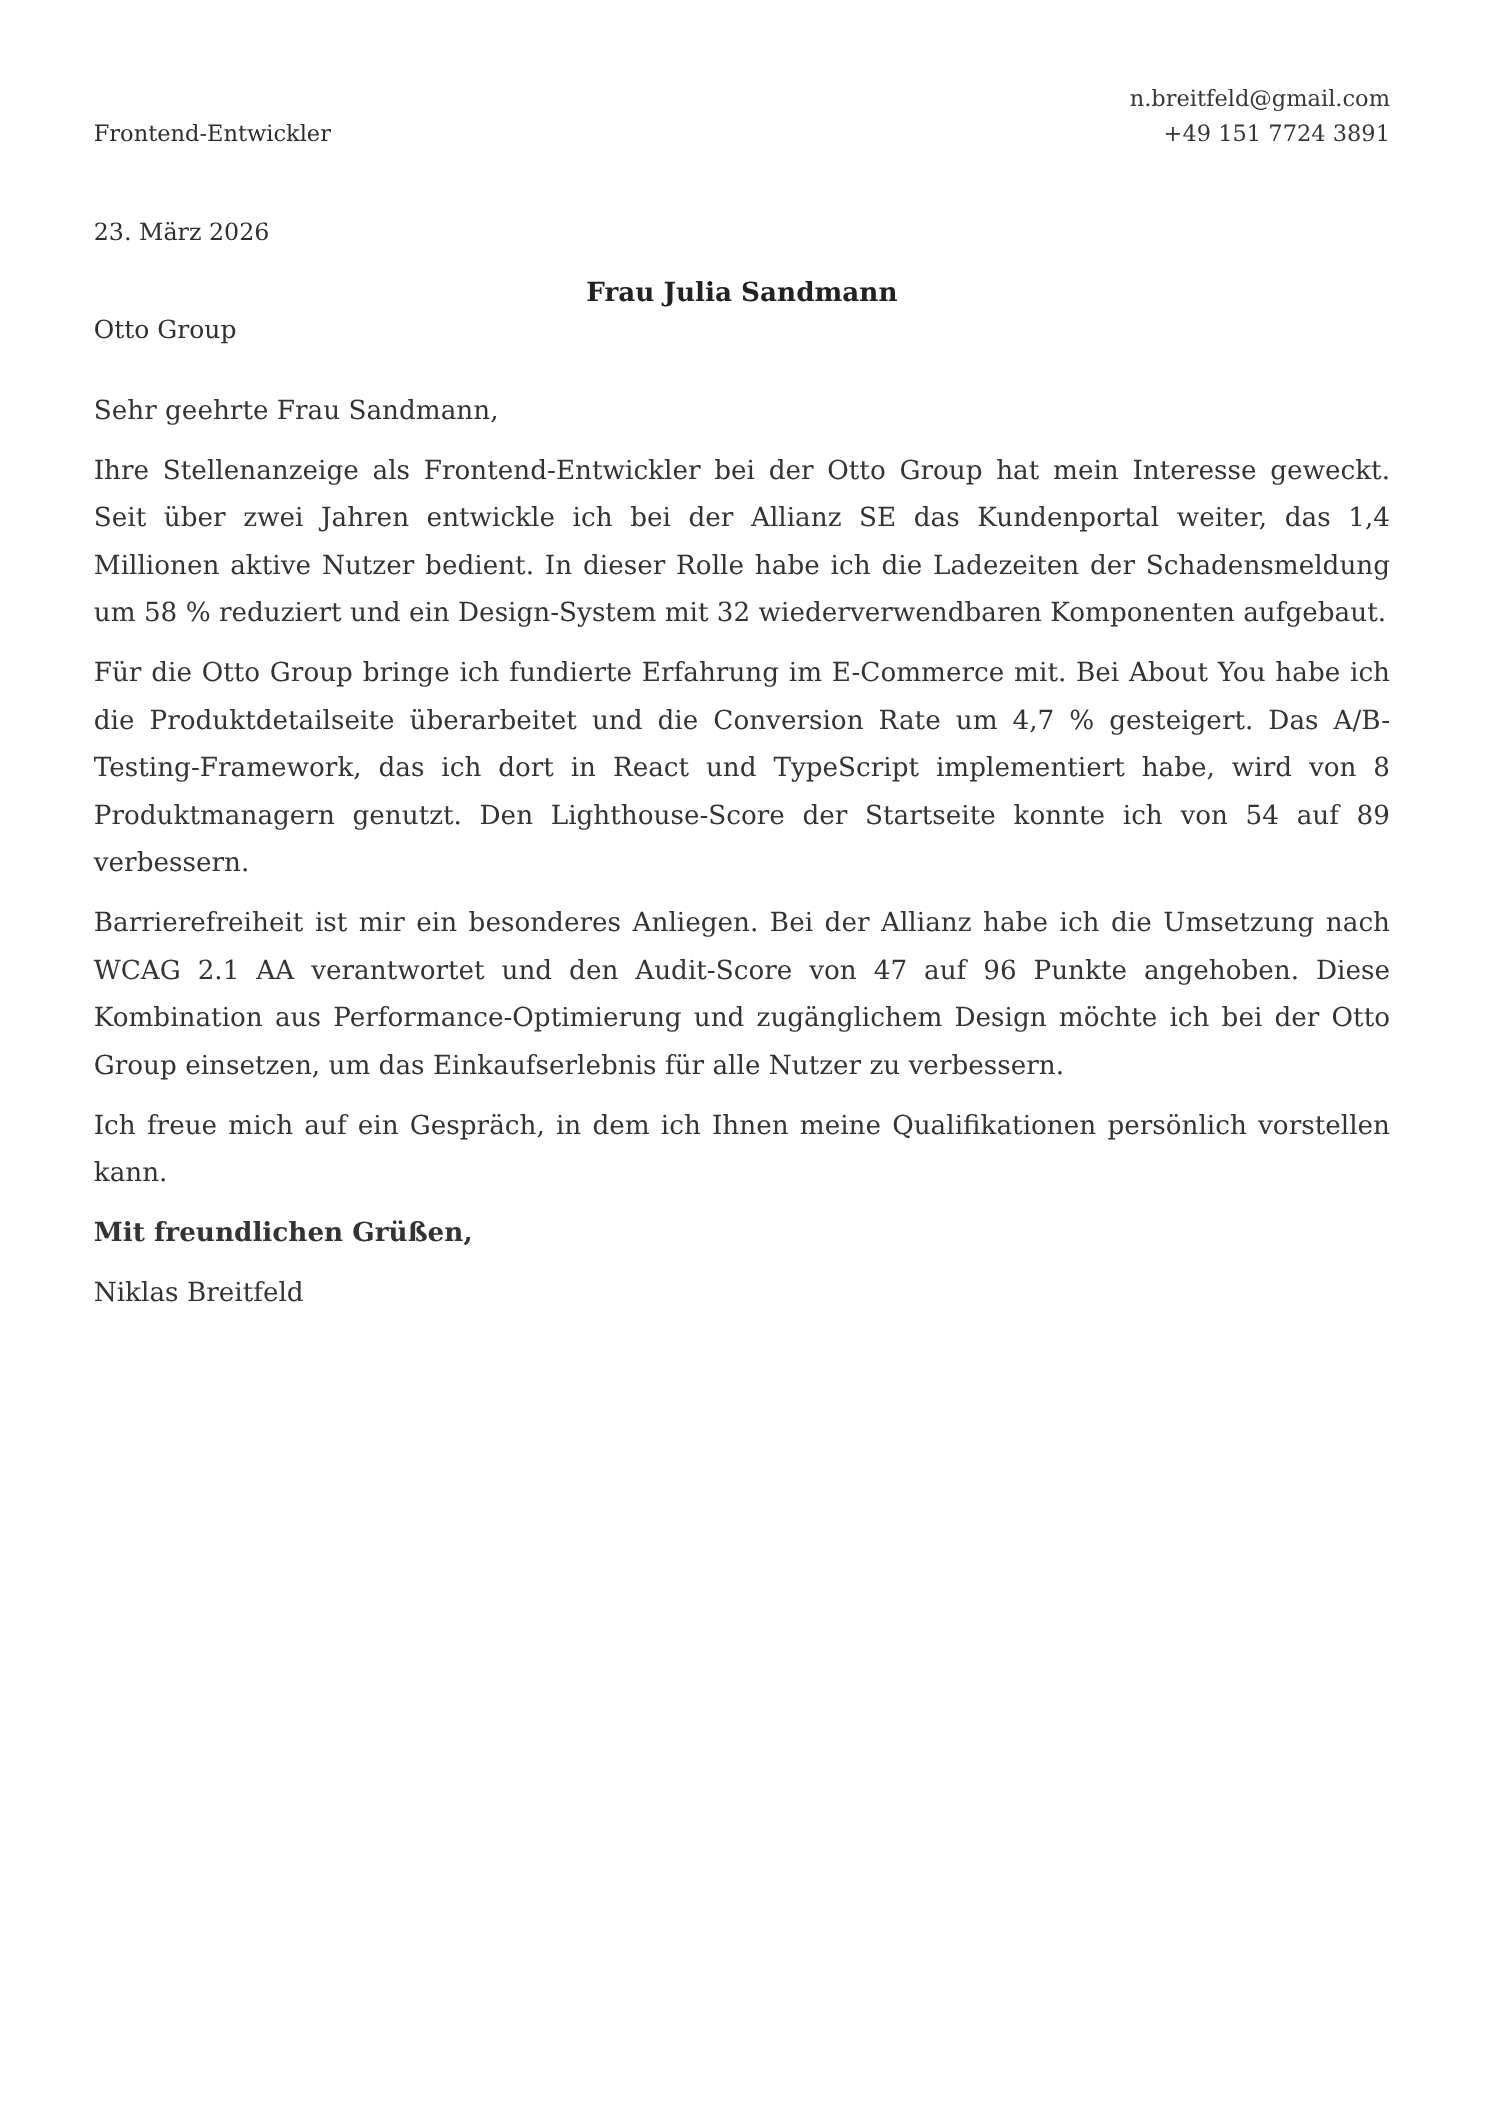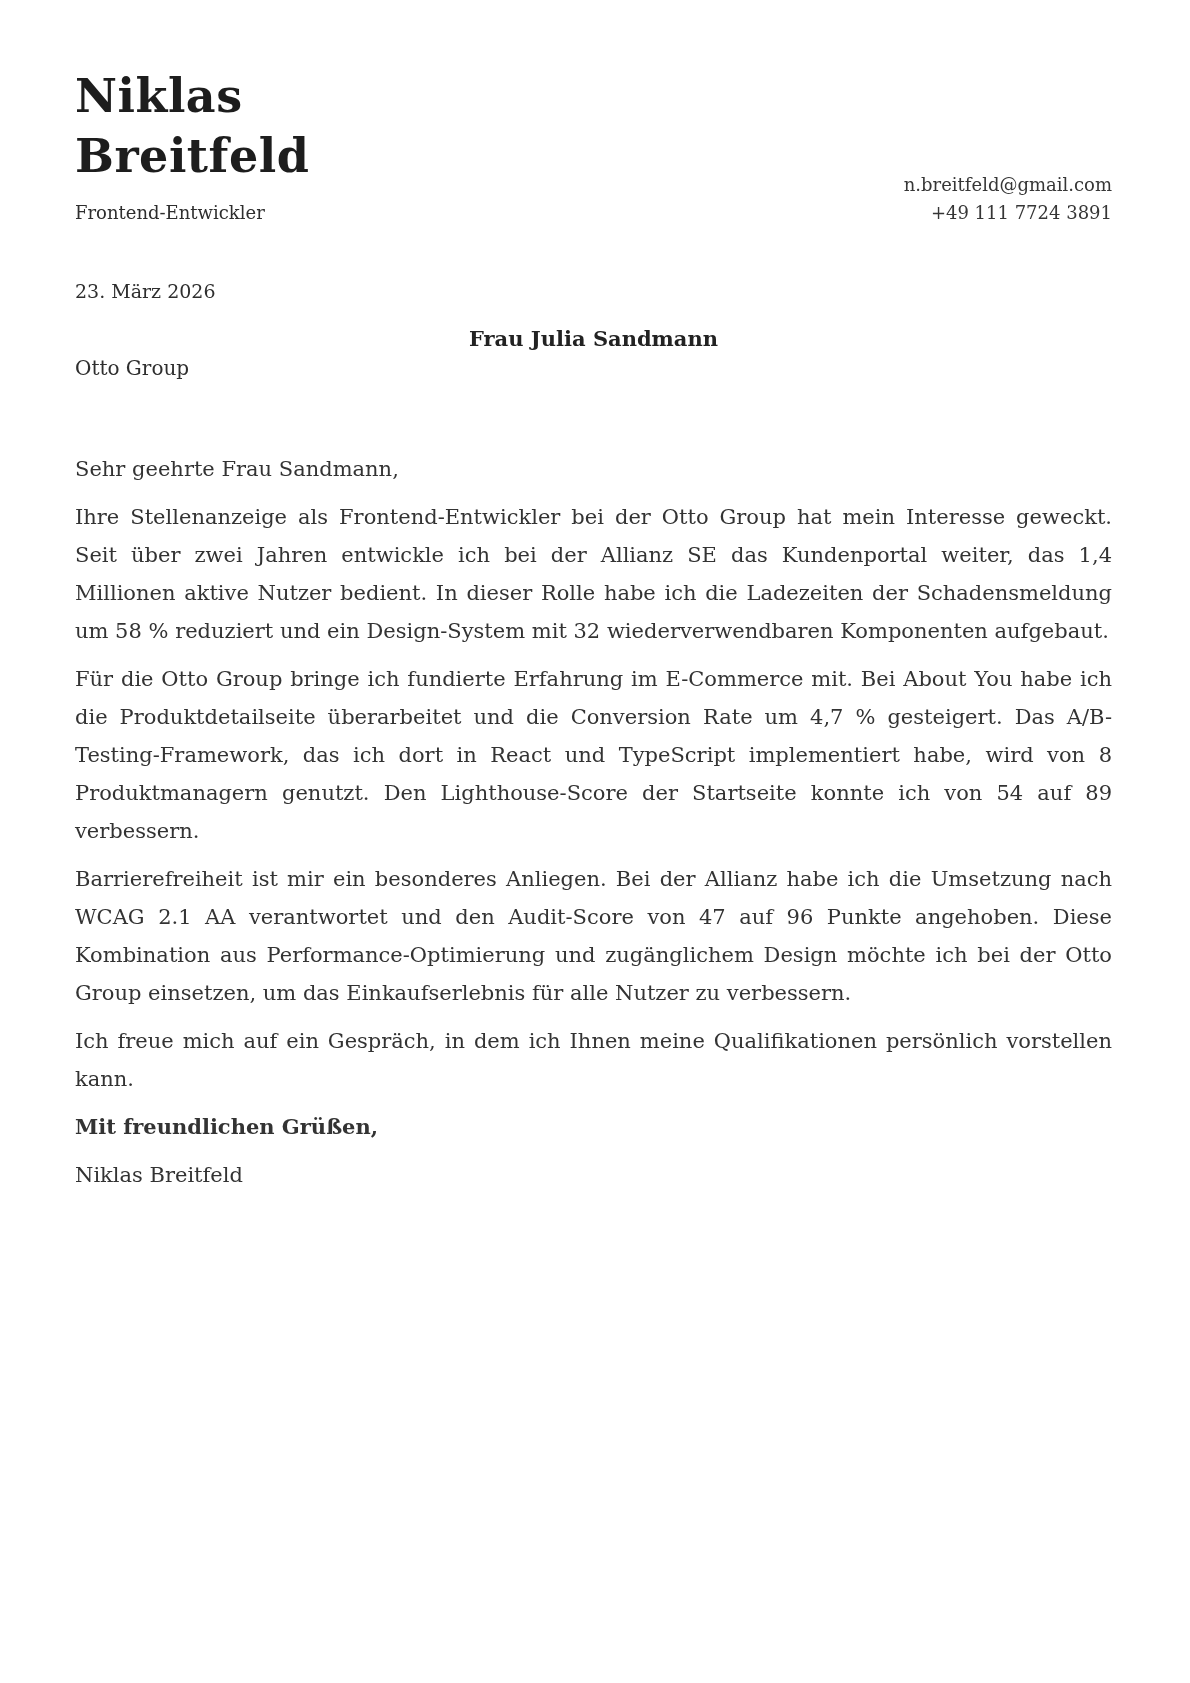--- a/index.html
+++ b/index.html
@@ -62,21 +62,21 @@
     color: #222222;
     text-align: center;
   }
   .recipient .recipient-company {
     font-size: 20px;
     line-height: 28px;
   }
 
   
   .body-text {
-    margin-top: 68px;
+    margin-top: 32px;
     font-size: 21px;
     color: #333333;
   }
   .body-text p {
     margin: 0 0 10px 0;
     line-height: 38px;
   }
   .body-text p.justified {
     text-align: justify;
   }
@@ -84,29 +84,25 @@
   .closing { margin-top: 4px; font-weight: bold; }
   .signature { margin-top: 4px; }
 </style>
 </head>
 <body>
 
 <div class="page">
 
   <div class="header">
     <div class="identity">
-      <div class="name">
-        <div>Niklas</div>
-        <div>Breitfeld</div>
-      </div>
       <div class="role">Frontend-Entwickler</div>
     </div>
     <div class="contact">
       <div>n.breitfeld@gmail.com</div>
-      <div>+49 111 7724 3891</div>
+      <div>+49 151 7724 3891</div>
     </div>
   </div>
 
   <div class="date-line">23. März 2026</div>
 
   <div class="recipient">
     <div class="recipient-name">Frau Julia Sandmann</div>
     <div class="recipient-company">Otto Group</div>
   </div>
 

